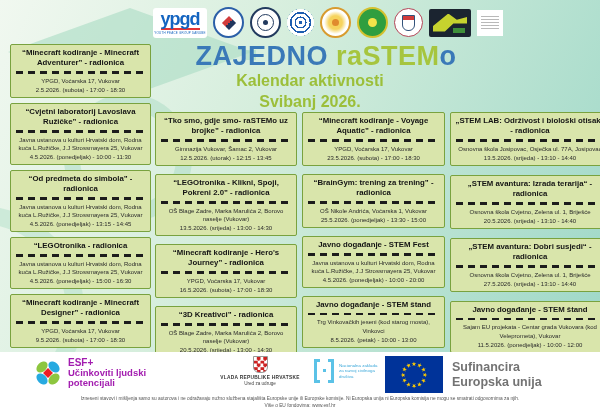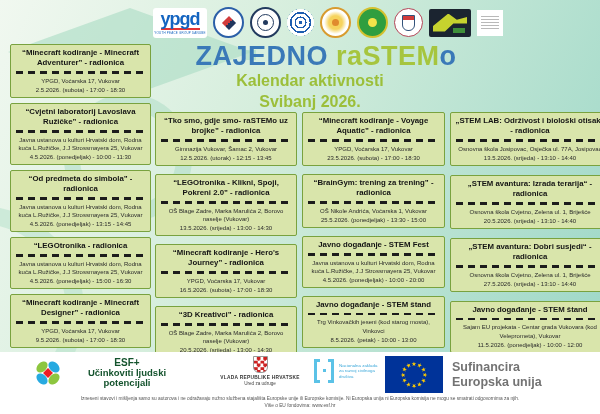--- a/index.html
+++ b/index.html
@@ -42,21 +42,21 @@
   .col[data-col="2"]{left:302px;top:112px;width:143px;gap:8px;}
   .col[data-col="3"]{left:450px;top:112px;width:160px;gap:9px;}
   .card{background:#d9e5ab;border:1px solid #79a23f;border-radius:2px;padding:3px 3px;color:#1b1b1b;}
   .card-title{font-size:7.8px;font-weight:bold;text-align:center;line-height:1.3;color:#141414;}
   .dash{height:2.5px;margin:3px 2px;background:repeating-linear-gradient(90deg,#1c1c1c 0 7px,transparent 7px 12px);}
   .card-venue,.card-date{font-size:6px;text-align:center;line-height:1.35;color:#2a2a2a;}
   .card-date{margin-top:1px;}
   
   .footer{position:absolute;left:0;top:352px;width:600px;height:62px;background:#fff;}
   .esf-block{position:absolute;left:34px;top:5px;display:flex;gap:6px;align-items:center;}
-  .esf-text{width:118px;color:#14532d;text-align:center;}
+  .esf-text{width:118px;color:#a21caf;}
   .esf-name{font-size:10px;font-weight:bold;line-height:1.1;}
   .esf-sub{font-size:9.5px;font-weight:bold;line-height:1.1;}
   .vlada-block{position:absolute;left:212px;top:4px;width:96px;text-align:center;}
   .coat{width:13px;height:15px;margin:0 auto 2px auto;background:repeating-conic-gradient(#c22 0 25%,#fff 0 50%);background-size:6.5px 6.5px;border:0.5px solid #999;border-radius:0 0 6px 6px;}
   .vlada-line1{font-size:4.8px;font-weight:bold;color:#333;letter-spacing:.3px;}
   .vlada-line2{font-size:4.6px;color:#444;margin-top:1px;}
   .nzrcd-block{position:absolute;left:314px;top:7px;display:flex;gap:5px;align-items:center;}
   .brackets{position:relative;width:20px;height:24px;}
   .bracket-l{position:absolute;left:0;top:0;width:6px;height:24px;border:3px solid #5bc2e7;border-right:none;box-sizing:border-box;}
   .bracket-r{position:absolute;right:0;top:0;width:6px;height:24px;border:3px solid #5bc2e7;border-left:none;box-sizing:border-box;}

